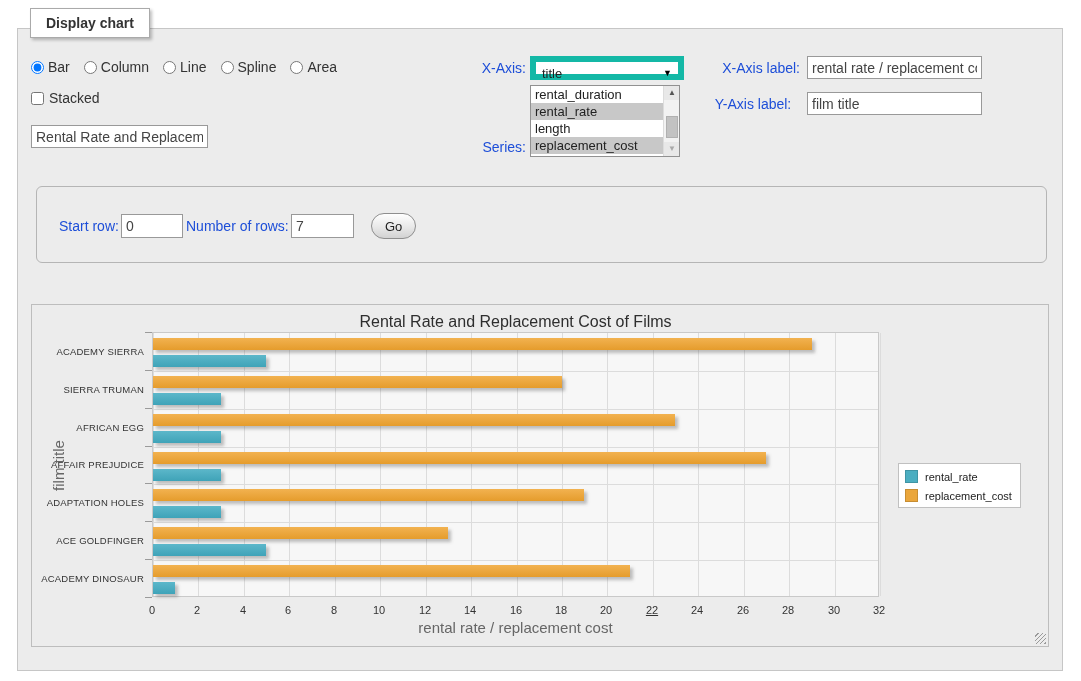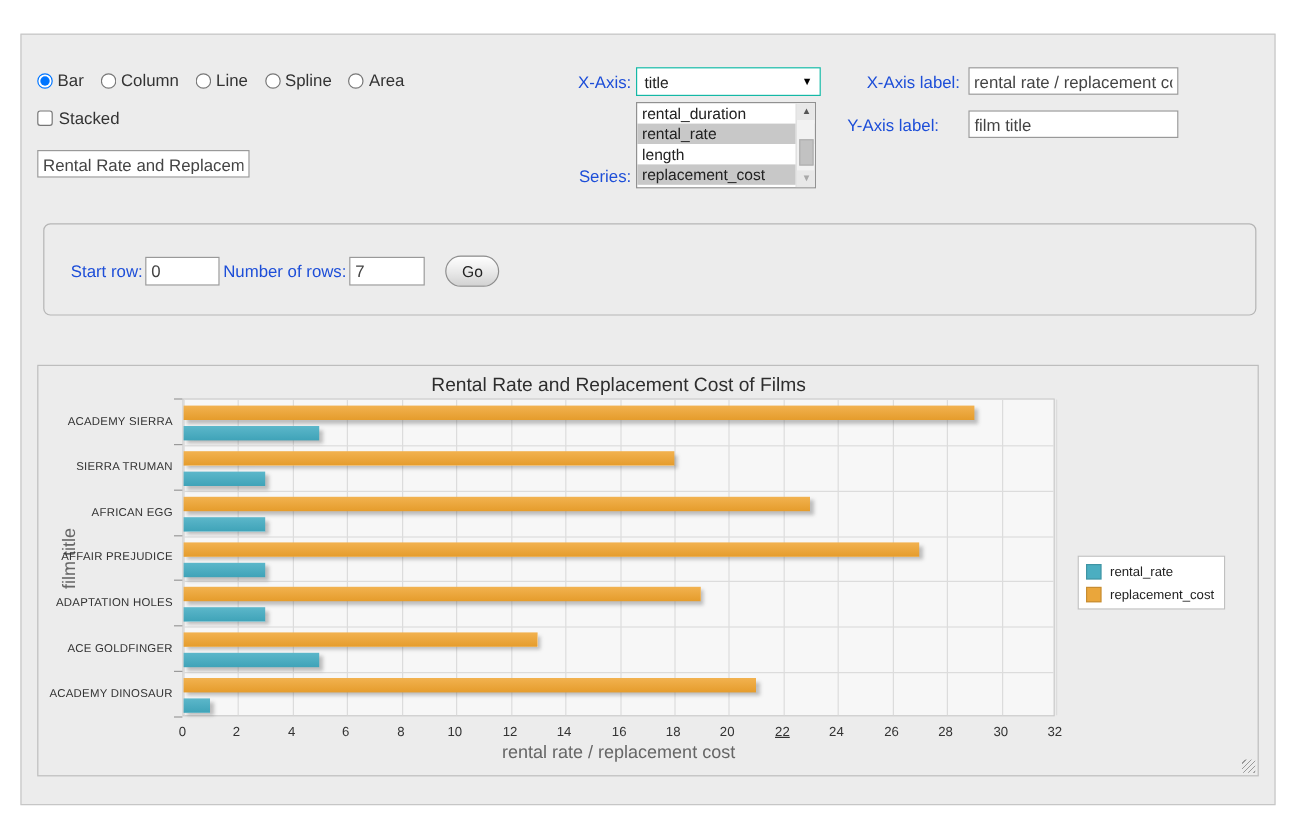--- a/index.html
+++ b/index.html
@@ -24,42 +24,42 @@
   #chart-type-radios { position:absolute; left:13px; top:30px; font-size:14px; }
   #chart-type-radios label { margin-right:14px; }
   #chart-type-radios input { vertical-align:-2px; margin-right:4px; }
   #stacked-row { position:absolute; left:13px; top:61px; font-size:14px; }
   #stacked-row input { vertical-align:-2px; margin-right:5px; }
   #title-input { left:13px; top:96px; width:177px; height:23px; }
 
   
   #xaxis-caption { left:445px; top:31px; width:63px; text-align:right; }
   #xaxis-select { position:absolute; left:512px; top:27px; width:154px; height:24px;
-                  background:#fff; border:1px solid #14b8a6; font-size:13px; color:#222;
+                  background:#fff; border:6px solid #14b8a6; font-size:13px; color:#222;
                   padding:4px 6px; cursor:default; }
   #xaxis-select .arrow { position:absolute; right:6px; top:6px; font-size:9px; color:#000; }
 
   
   #series-caption { left:437px; top:110px; width:71px; text-align:right; }
   #series-list { position:absolute; left:512px; top:56px; width:150px; height:72px;
                  background:#fff; border:1px solid #919191; overflow:hidden; }
   .series-opt { height:17px; line-height:17px; font-size:13px; color:#222;
                 padding:0 4px; white-space:nowrap; }
   .series-opt.sel { background:#c8c8c8; }
   #series-scrollbar { position:absolute; right:0; top:0; width:16px; height:70px;
                  background:#f2f2f2; border-left:1px solid #dcdcdc; }
   .sb-arrow { position:absolute; left:0; width:16px; height:14px; text-align:center;
               font-size:8px; line-height:14px; color:#555; background:#e8e8e8; }
   .sb-arrow.down { bottom:0; color:#a9a9a9; }
   #series-thumb { position:absolute; left:2px; top:30px; width:12px; height:22px;
               background:#c2c2c2; border:1px solid #b0b0b0; }
 
   #xlabel-caption { left:688px; top:31px; width:94px; text-align:right; }
   #xlabel-input { left:789px; top:27px; width:175px; height:23px; }
-  #ylabel-caption { left:688px; top:67px; width:94px; text-align:left; }
+  #ylabel-caption { left:688px; top:67px; width:94px; text-align:center; }
   #ylabel-input { left:789px; top:63px; width:175px; height:23px; }
 
   
   #rows-box { position:absolute; left:18px; top:157px; width:1011px; height:77px;
               border:1px solid #b5b5b5; border-radius:6px; }
   #rows-box .lbl { top:31px; }
   #start-row-caption { left:22px; }
   #start-row-input { left:84px; top:27px; width:62px; height:24px; }
   #numrows-caption { left:149px; }
   #numrows-input { left:254px; top:27px; width:63px; height:24px; }
@@ -96,20 +96,21 @@
   .legend-swatch { width:13px; height:13px; margin-right:7px; border:1px solid rgba(0,0,0,0.15); }
   .legend-label { font-size:11px; color:#222; white-space:nowrap; }
   #resize-grip { position:absolute; right:2px; bottom:2px; width:11px; height:11px;
             background:repeating-linear-gradient(135deg, transparent 0 2px, #9a9a9a 2px 3px); cursor:se-resize; }
 </style>
 </head>
 <body>
 
 <div id="page">
   <div id="panel">
+    <div id="panel-legend">Display chart</div>
 
     <div id="chart-type-radios"><label><input type="radio" name="charttype" checked="" style=""><span>Bar</span></label><label><input type="radio" name="charttype" style=""><span>Column</span></label><label><input type="radio" name="charttype" style=""><span>Line</span></label><label><input type="radio" name="charttype" style=""><span>Spline</span></label><label><input type="radio" name="charttype" style=""><span>Area</span></label></div>
 
     <div id="stacked-row">
       <label><input type="checkbox" id="stacked-checkbox" style=""><span>Stacked</span></label>
     </div>
 
     <input class="txt" id="title-input" value="Rental Rate and Replacement Cost of Films" style="">
 
     <div class="lbl" id="xaxis-caption">X-Axis:</div>

